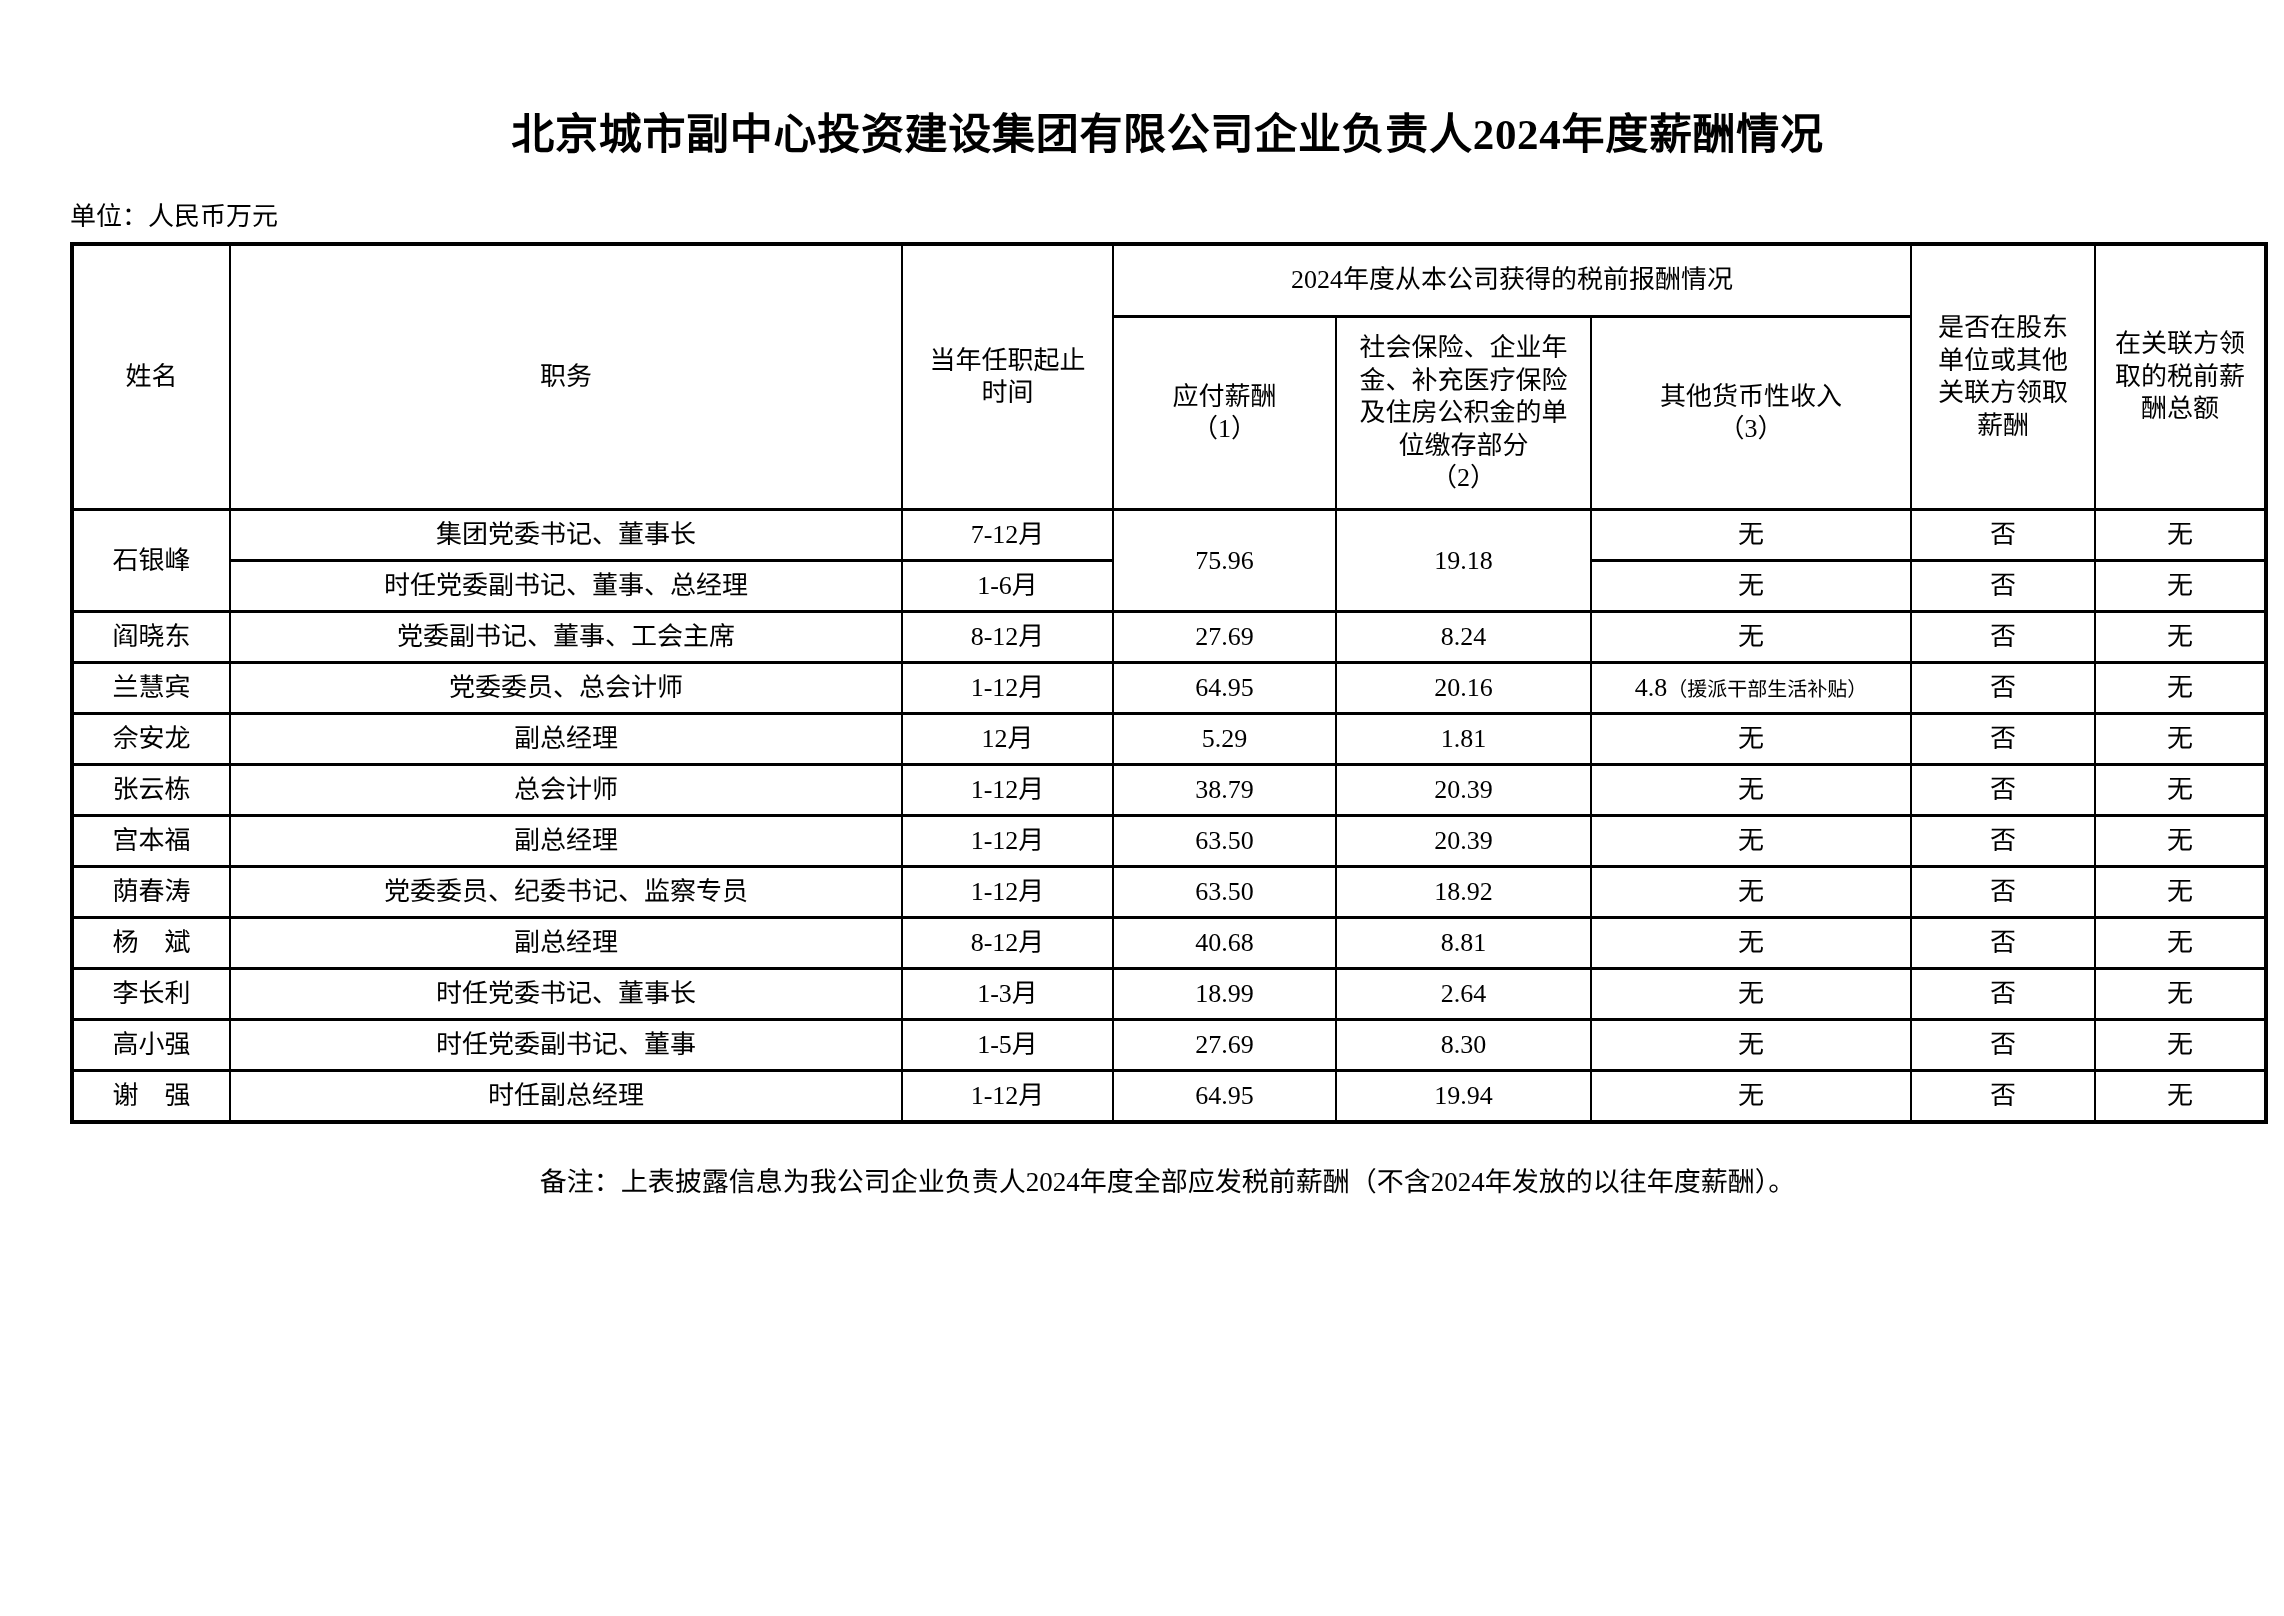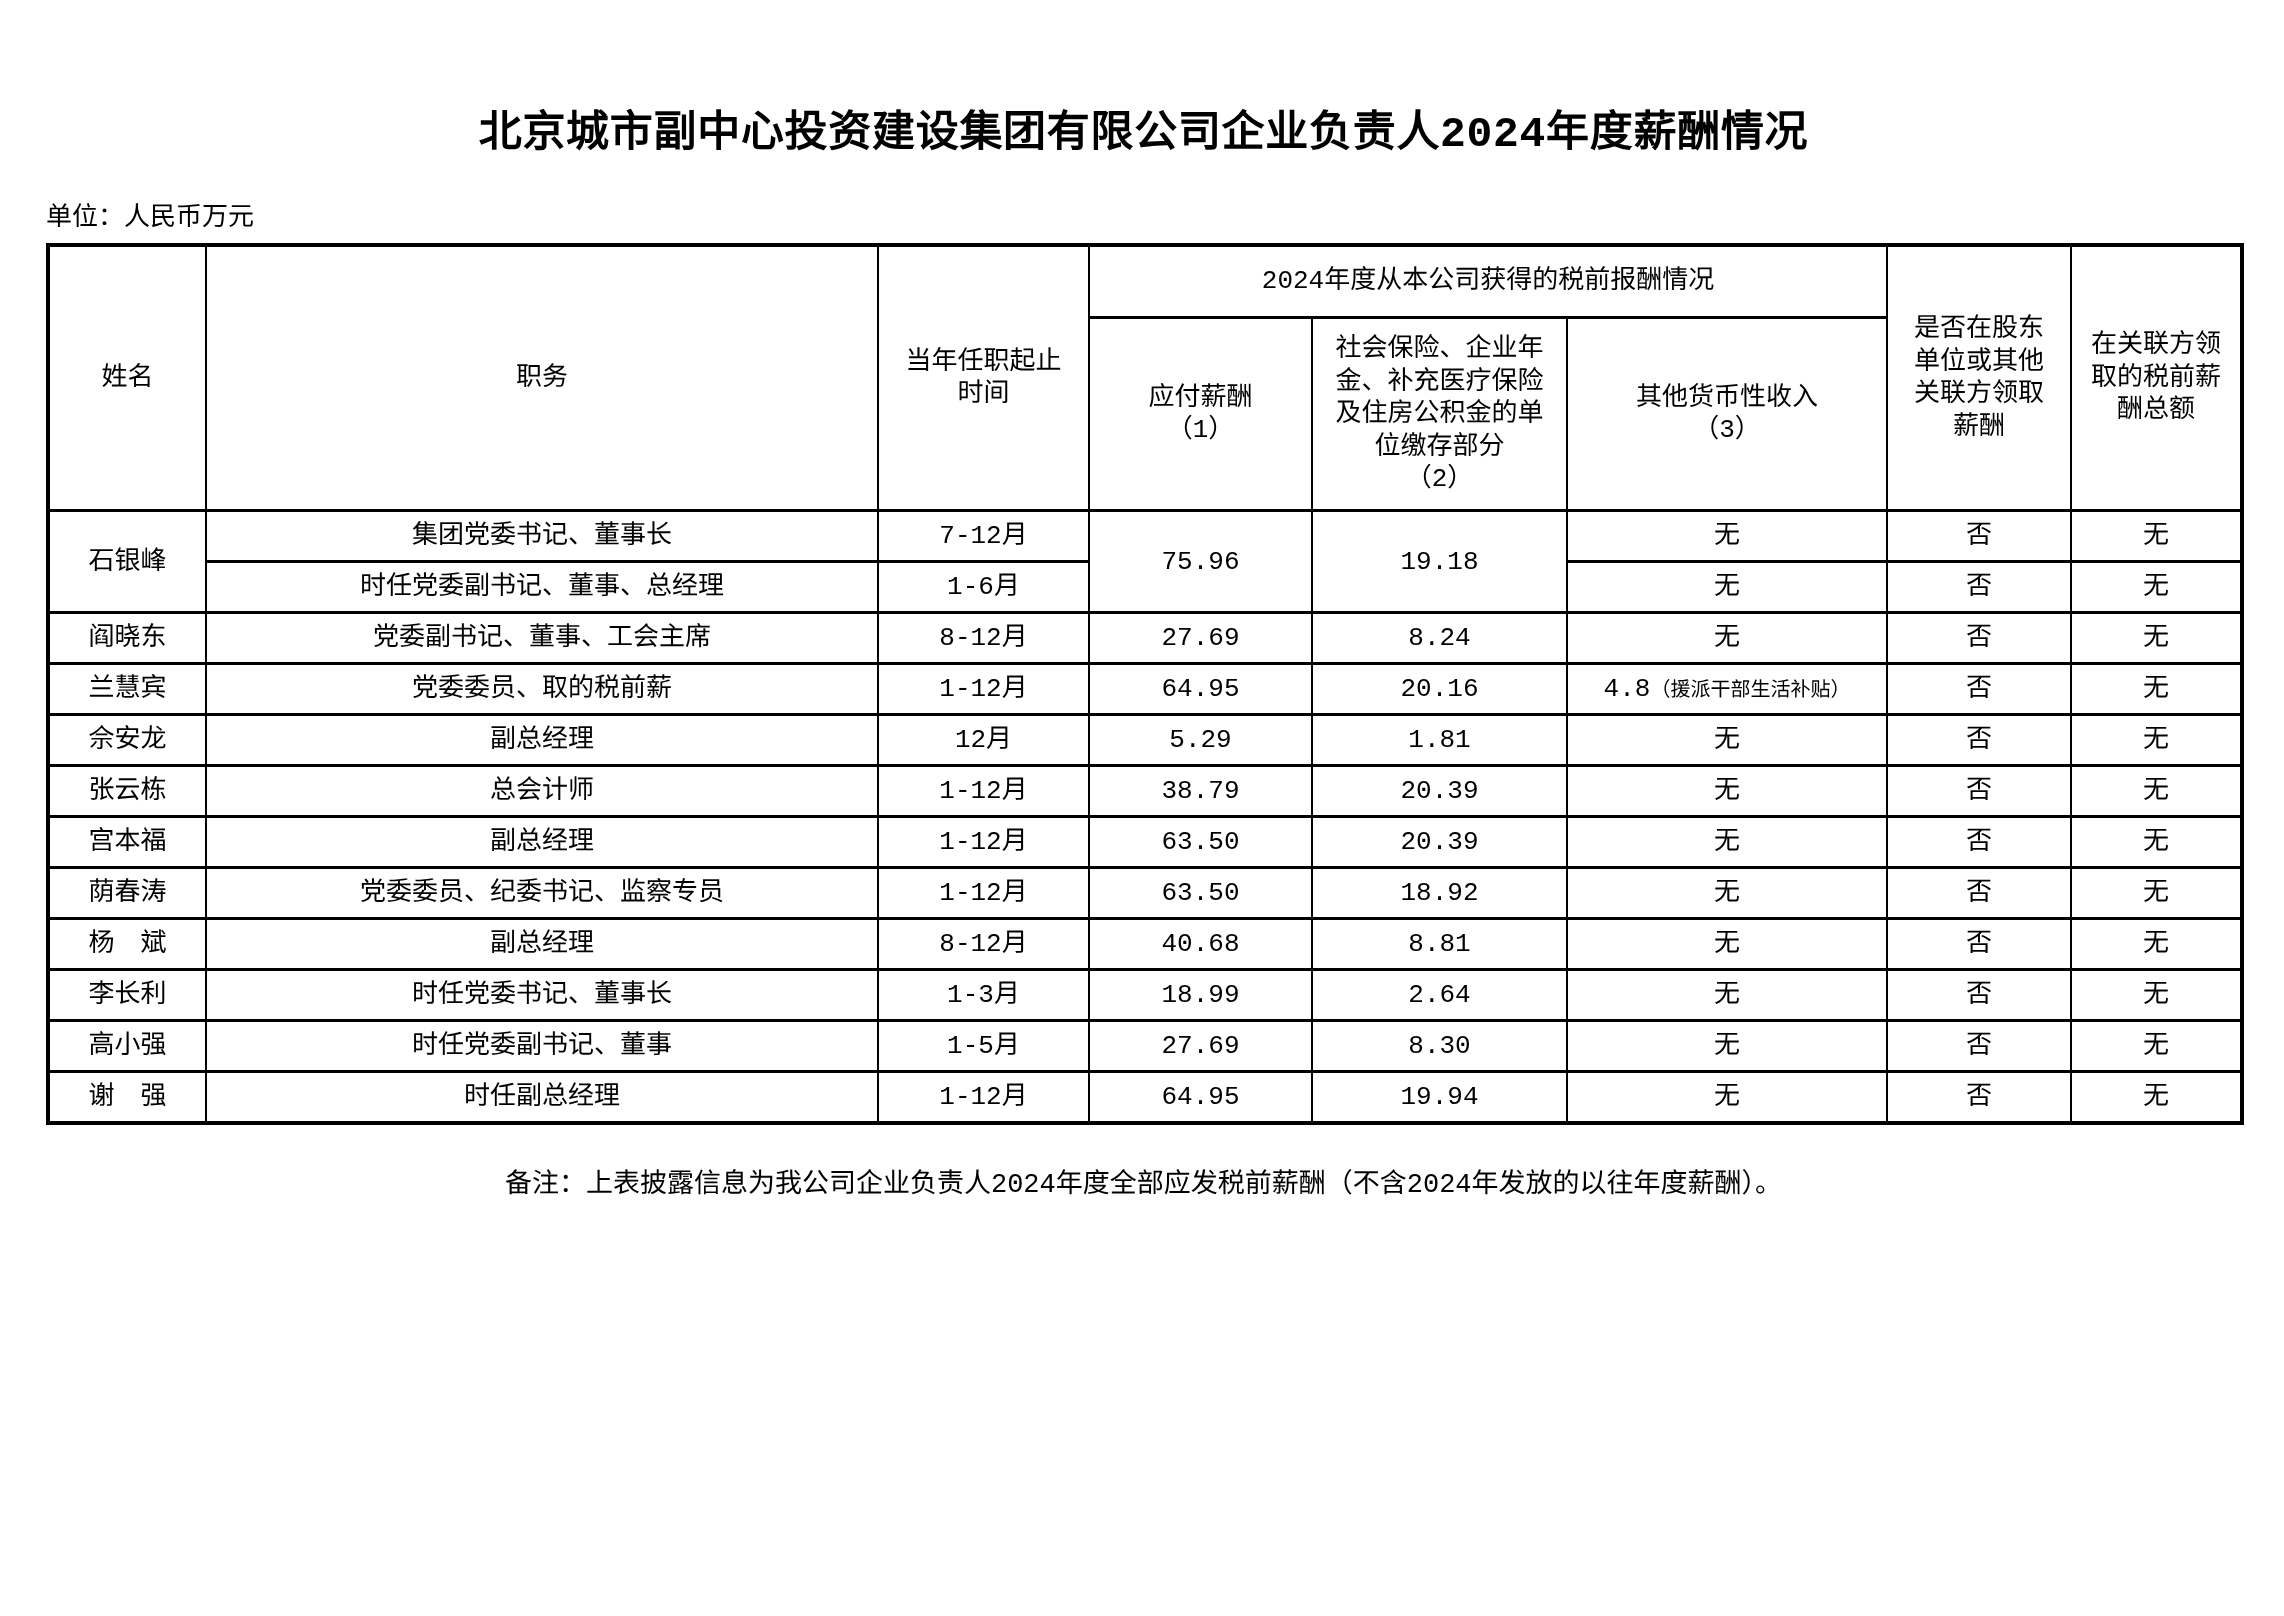--- a/index.html
+++ b/index.html
@@ -10,23 +10,22 @@
     font-family: "Liberation Serif", "DejaVu Serif", serif;
   }
   .page {
     position: relative;
     width: 2284px;
     height: 1616px;
     background: #ffffff;
     overflow: hidden;
   }
   .content {
-    margin-left: 46px;
+    margin-left: 70px;
     width: 2195px;
-    font-family: Liberation Mono, monospace;
   }
   .title {
     margin: 0;
     padding-top: 109px;
     text-align: center;
     font-size: 43px;
     font-weight: bold;
     line-height: 1.2;
     letter-spacing: 0.7px;
   }
@@ -147,21 +146,21 @@
           <td>8-12月</td>
           <td>27.69</td>
           <td>8.24</td>
           <td>无</td>
           <td>否</td>
           <td>无</td>
         </tr>
 
         <tr>
           <td>兰慧宾</td>
-          <td>党委委员、取的税前薪</td>
+          <td>党委委员、总会计师</td>
           <td>1-12月</td>
           <td>64.95</td>
           <td>20.16</td>
           <td><span>4.8</span><span class="small-note">（援派干部生活补贴）</span></td>
           <td>否</td>
           <td>无</td>
         </tr>
 
         <tr>
           <td>佘安龙</td>

